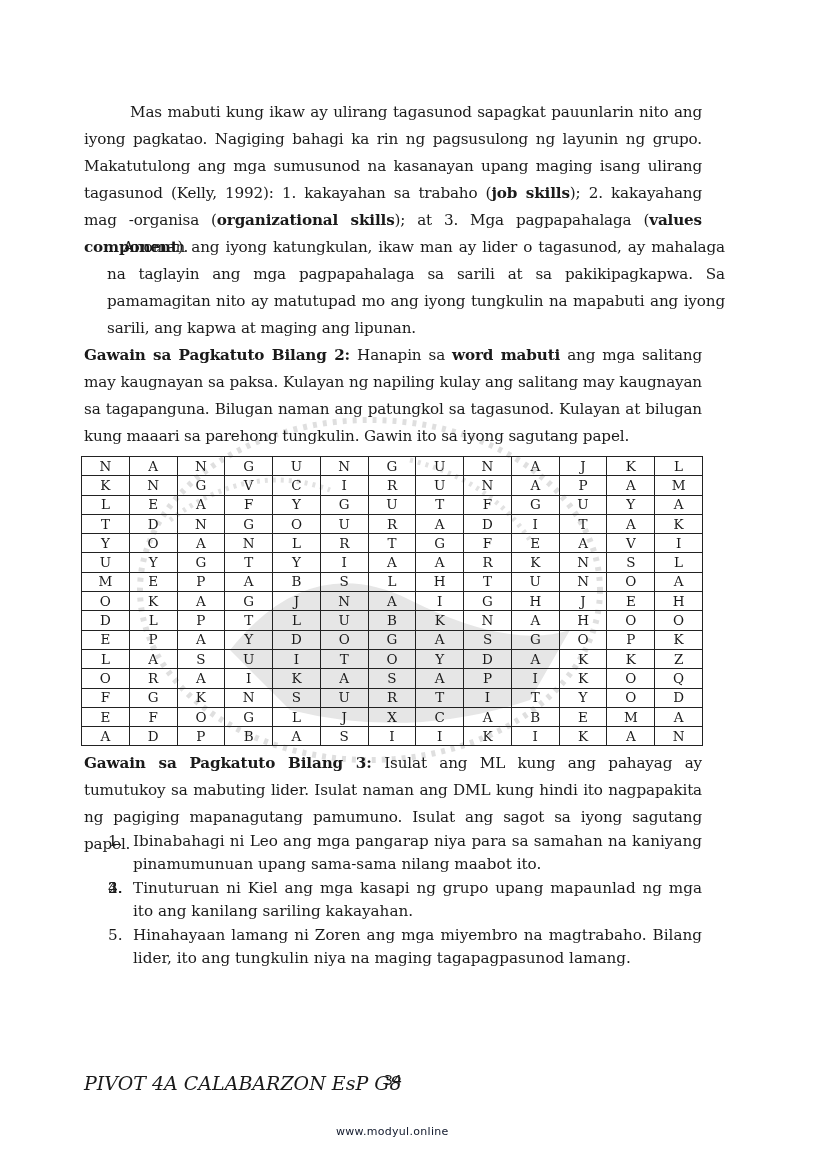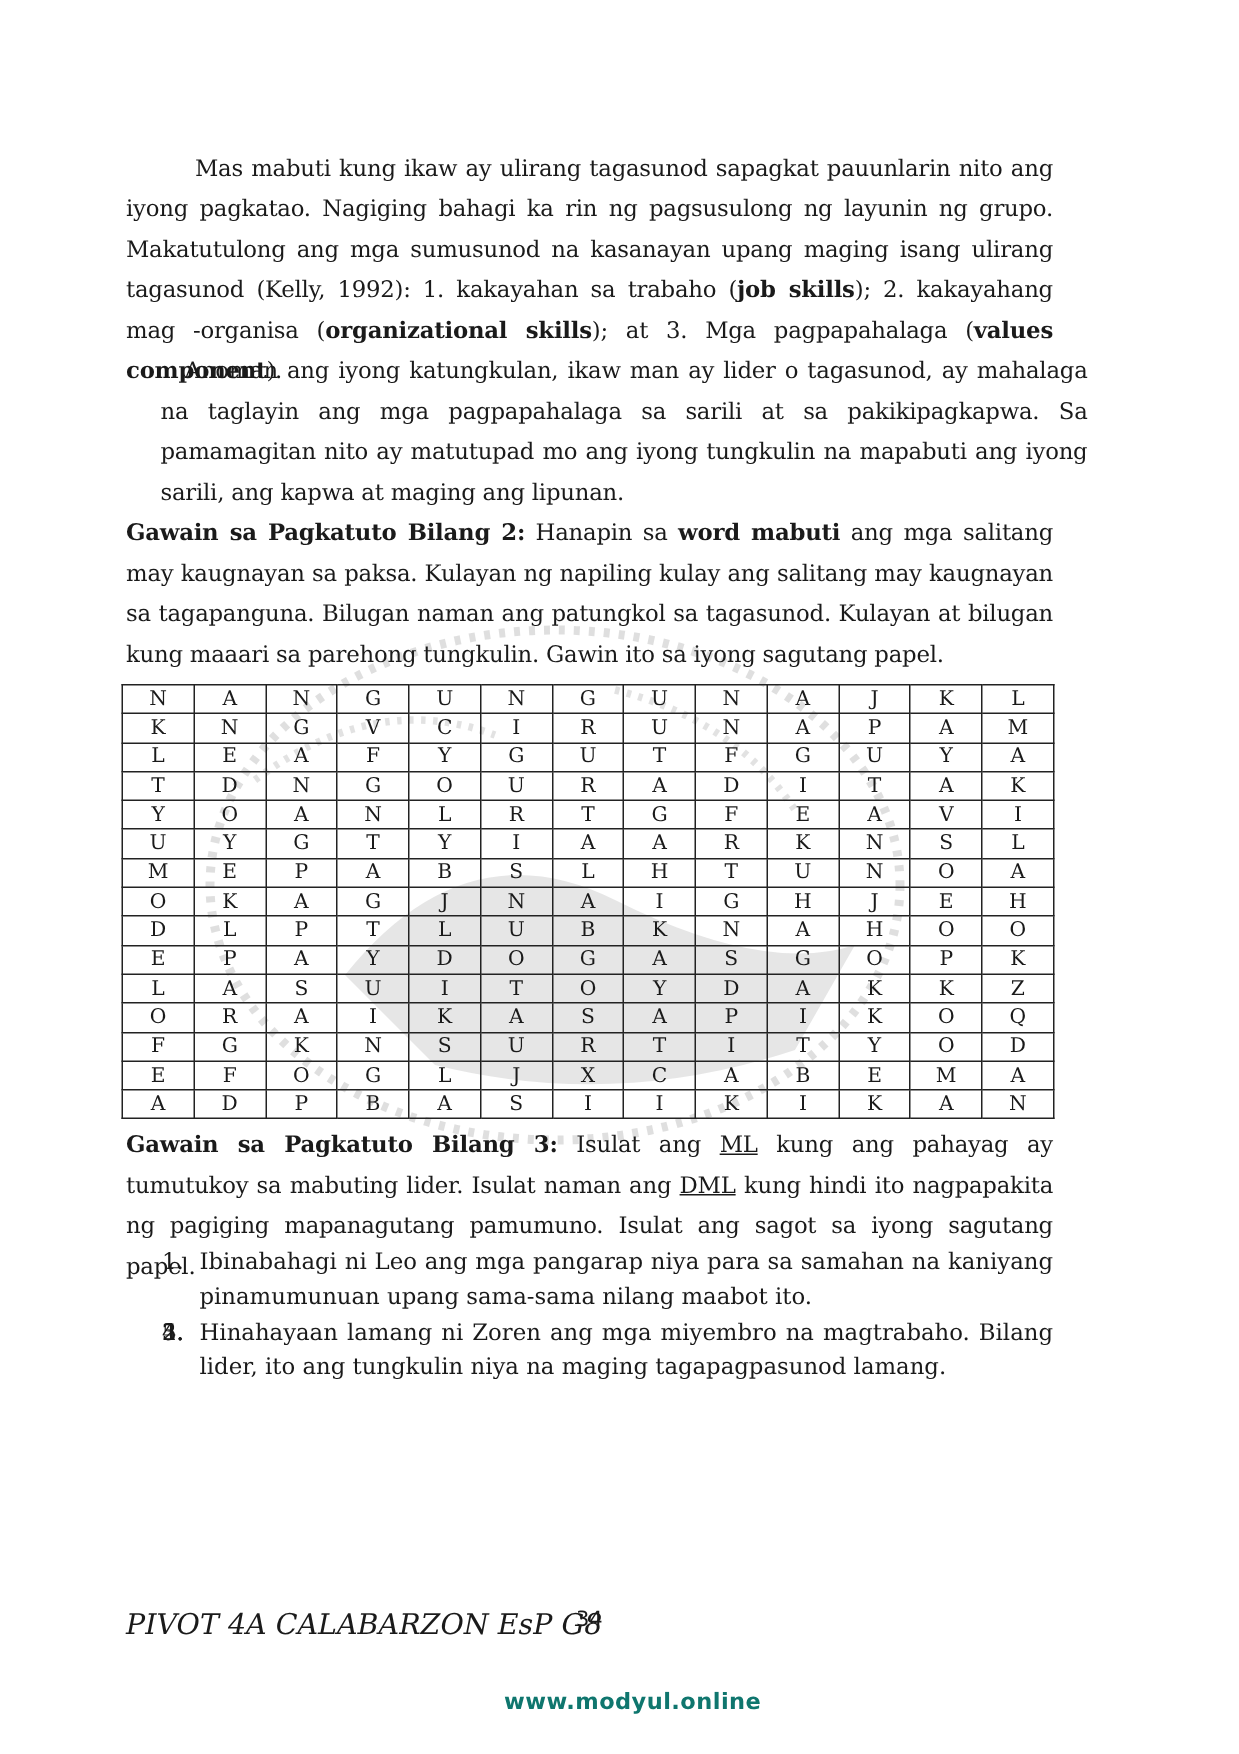--- a/index.html
+++ b/index.html
@@ -5,29 +5,29 @@
     html, body { margin: 0; padding: 0; background: #ffffff; }
     body { width: 826px; height: 1169px; position: relative; overflow: hidden;
       font-family: "DejaVu Serif", "Liberation Serif", serif; color: #1a1a1a; }
     .page { position: absolute; left: 0; top: 0; width: 826px; height: 1167px; }
     .watermark { position: absolute; left: 110px; top: 400px; width: 520px; height: 380px; opacity: 0.18; pointer-events: none; }
     .block { position: absolute; left: 84px; width: 618px; font-size: 15.2px; line-height: 27px; text-align: justify; letter-spacing: -0.15px; }
     .block p { margin: 0; }
     .indent-big { text-indent: 46px; }
     .indent-small { text-indent: 16px; }
     b { font-weight: bold; }
-    .u { text-decoration: underline; }
+    .u { }
     table.puzzle { position: absolute; left: 81px; top: 456px; width: 622px; height: 290px; border-collapse: collapse; table-layout: fixed; font-size: 13.5px; }
     table.puzzle td { border: 1px solid #222; text-align: center; padding: 0; height: 18.3px; line-height: 17px; }
     ol.items { position: absolute; left: 84px; top: 830px; width: 618px; margin: 0; padding: 0; list-style: none; font-size: 15.2px; line-height: 23.4px; text-align: justify; }
     ol.items li { position: relative; padding-left: 49px; margin-bottom: 0; }
     ol.items li .num { position: absolute; left: 24px; top: 0; }
     .footer-left { position: absolute; left: 84px; top: 1072px; font-size: 19px; font-style: italic; }
     .footer-num { position: absolute; left: 384px; top: 1072px; font-size: 14px; font-family: "DejaVu Sans", "Liberation Sans", sans-serif; }
-    .site { position: absolute; left: 336px; top: 1125px; font-size: 15px; color: #0f766e; font-family: "DejaVu Sans", "Liberation Sans", sans-serif; letter-spacing: 0.3px; font-weight: bold; }
+    .site { position: absolute; left: 336px; top: 1125px; font-size: 11px; color: #0f172a; font-family: "DejaVu Sans", "Liberation Sans", sans-serif; letter-spacing: 0.3px; }
   </style>
 </head>
 <body>
 
 <div class="page">
 
   <svg class="watermark" viewBox="0 0 520 380">
     <ellipse cx="260" cy="190" rx="230" ry="170" fill="none" stroke="#555" stroke-width="6" stroke-dasharray="4 6"></ellipse>
     <path d="M120 250 Q200 150 300 200 T460 230 L420 300 Q300 340 180 310 Z" fill="#777"></path>
     <path d="M60 120 Q140 60 220 90" fill="none" stroke="#666" stroke-width="5" stroke-dasharray="3 5"></path>
@@ -283,20 +283,20 @@
   <div class="block" style="top:750px;">
     <p>
       <b>Gawain sa Pagkatuto Bilang 3:</b><span> Isulat ang </span><span class="u">ML</span><span> kung ang pahayag ay tumutukoy sa mabuting lider. Isulat naman ang </span><span class="u">DML</span><span> kung hindi ito nagpapakita ng pagiging mapanagutang pamumuno. Isulat ang sagot sa iyong sagutang papel.</span>
     </p>
   </div>
 
   <ol class="items">
     <li><span class="num">1.</span><span>Ibinabahagi ni Leo ang mga pangarap niya para sa samahan na kaniyang pinamumunuan upang sama-sama nilang maabot ito.</span></li>
     <li><span class="num">2.</span></li>
     <li><span class="num">3.</span></li>
-    <li><span class="num">4.</span></li>
+    <li><span class="num">4.</span><span>Tinuturuan ni Kiel ang mga kasapi ng grupo upang mapaunlad ng mga ito ang kanilang sariling kakayahan.</span></li>
     <li><span class="num">5.</span><span>Hinahayaan lamang ni Zoren ang mga miyembro na magtrabaho. Bilang lider, ito ang tungkulin niya na maging tagapagpasunod lamang.</span></li>
   </ol>
 
   <div class="footer-left">PIVOT 4A CALABARZON EsP G8</div>
   <div class="footer-num">34</div>
   <div class="site">www.modyul.online</div>
 </div>
 
 </body></html>

